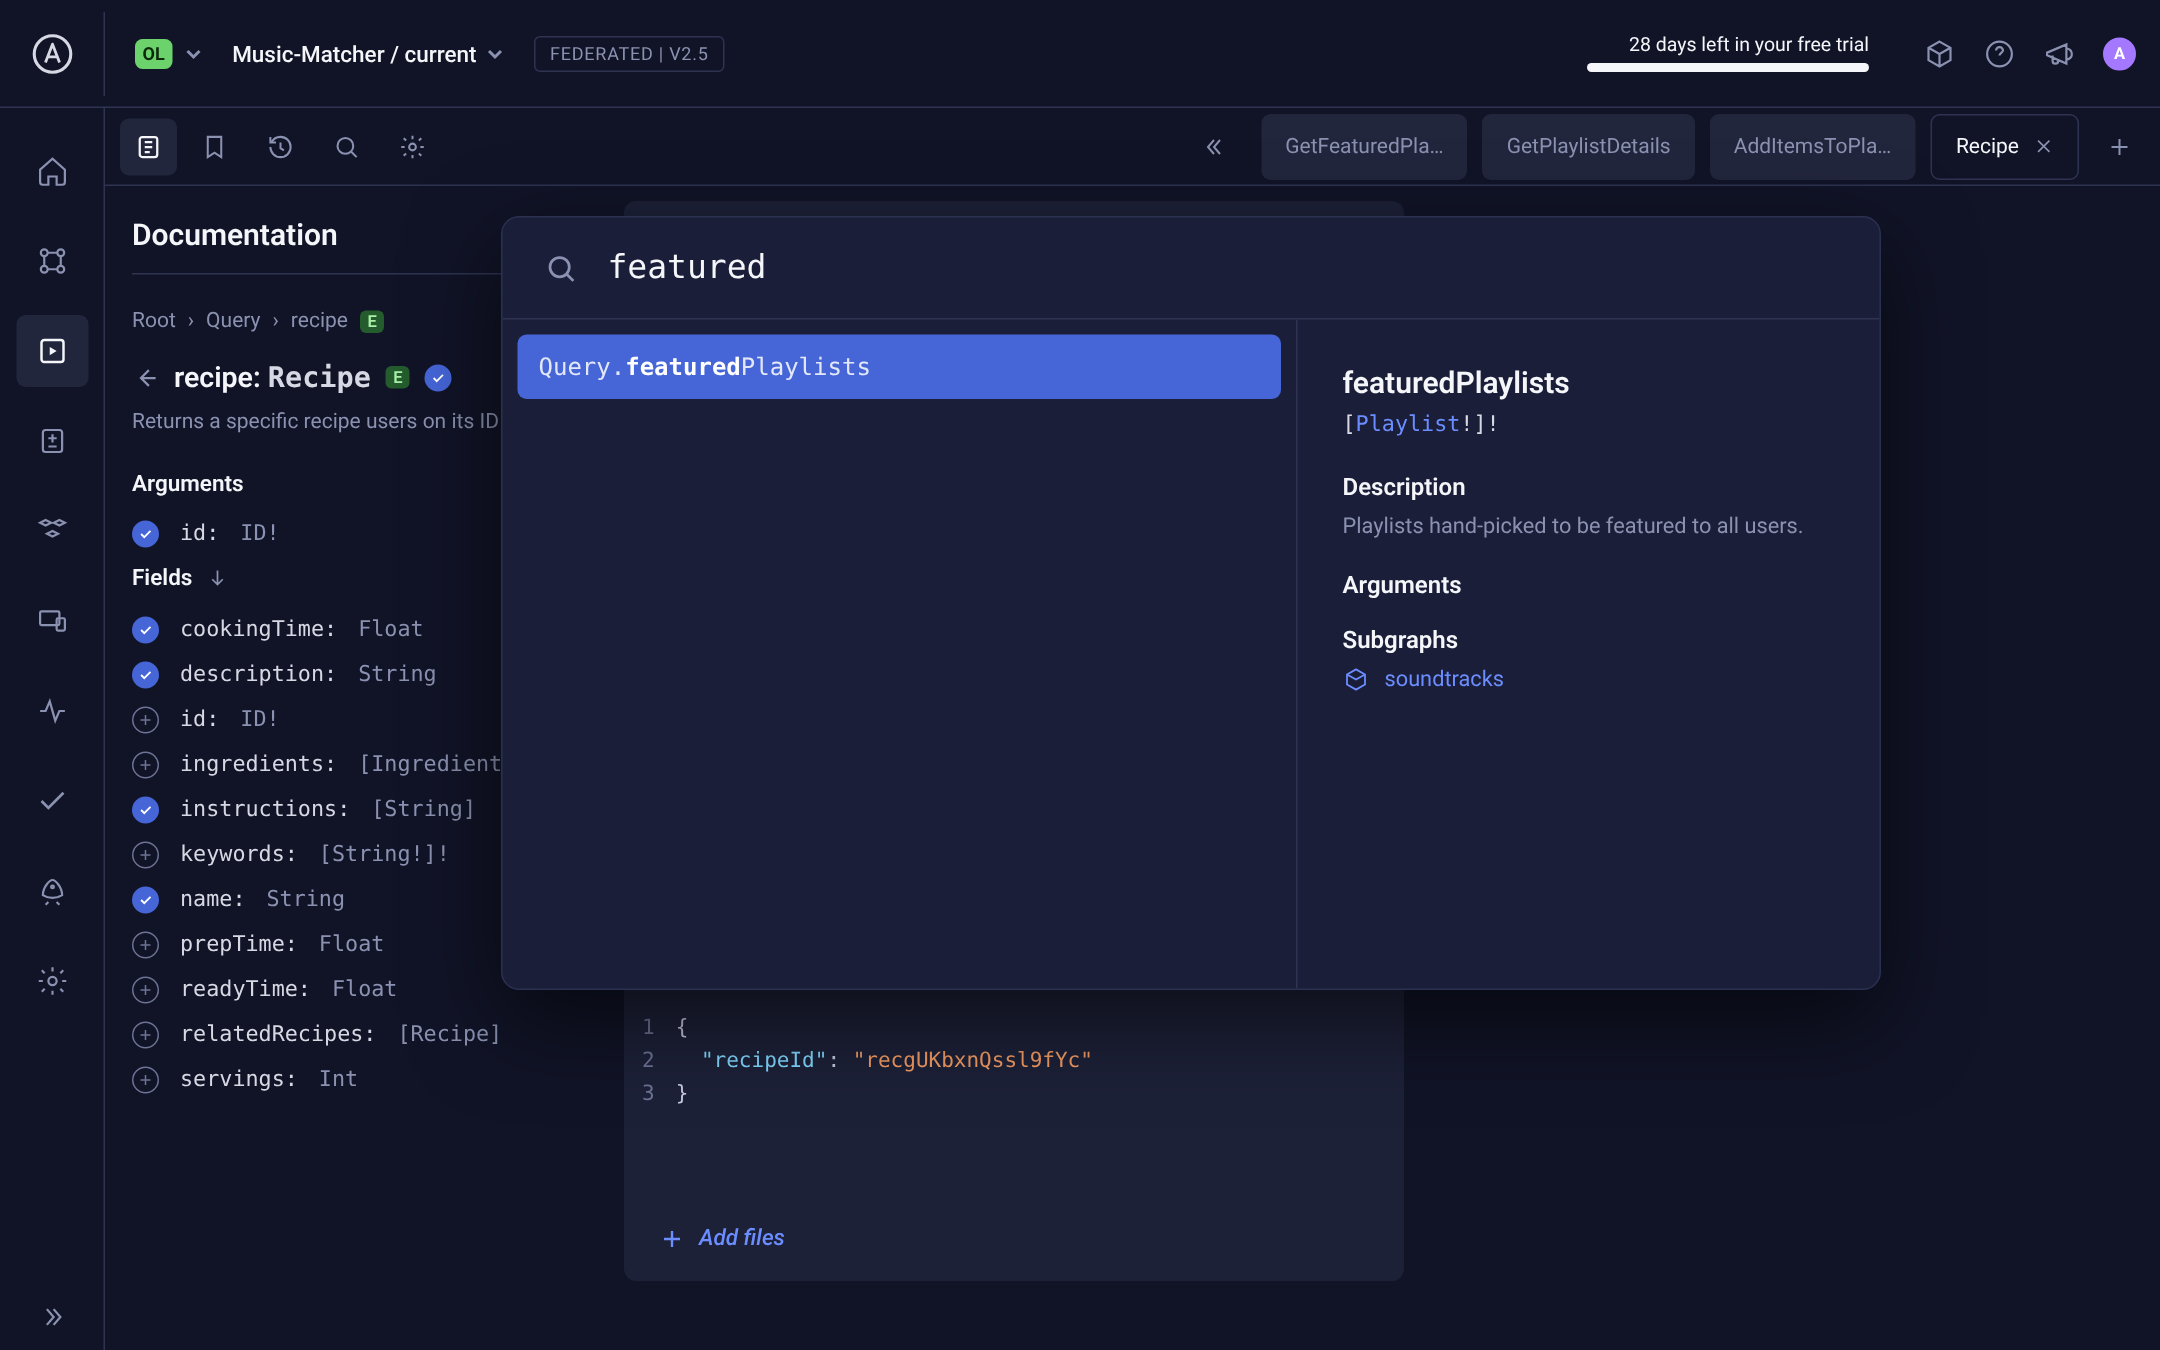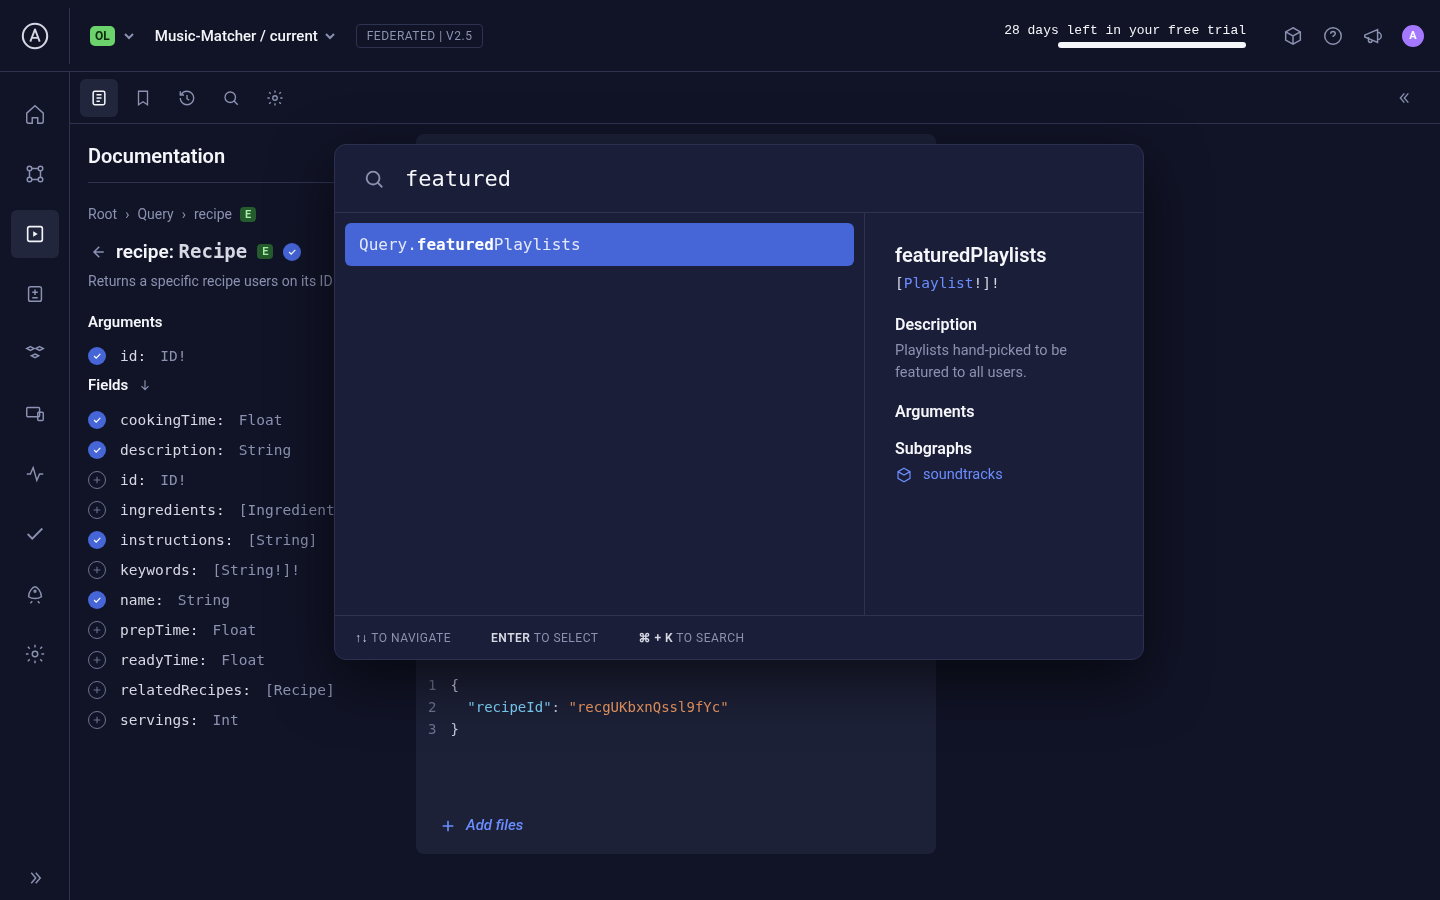--- a/index.html
+++ b/index.html
@@ -63,21 +63,21 @@
     color:var(--white);font-weight:500;
   }
   .graph-tag{
     border:1px solid var(--border);
     padding:4px 10px;border-radius:4px;
     font-size:12px;color:var(--text-dim);letter-spacing:.5px;
     margin-left:6px;
   }
   .top-spacer{flex:1;}
   .trial-wrap{display:flex;flex-direction:column;align-items:flex-end;gap:4px;}
-  .trial-text{font-size:13px;color:var(--white);font-family:Liberation Mono, monospace;}
+  .trial-text{font-size:13px;color:var(--white);}
   .trial-bar{width:188px;height:6px;background:#3a3f5e;border-radius:3px;overflow:hidden;}
   .trial-bar-fill{height:100%;background:var(--white);width:100%;}
   .top-icons{display:flex;align-items:center;gap:18px;margin-left:22px;}
   .top-icon{width:22px;height:22px;display:flex;align-items:center;justify-content:center;color:var(--text-dim);}
   .avatar{
     width:22px;height:22px;border-radius:50%;
     background:var(--violet);
     border:2px solid var(--violet);
     display:flex;align-items:center;justify-content:center;
     font-size:11px;color:#fff;font-weight:700;
@@ -208,21 +208,21 @@
   .add-files{
     position:absolute;left:24px;bottom:20px;
     display:flex;align-items:flex-end;gap:10px;
     color:var(--blue-light);font-weight:500;font-size:15px;font-style:italic;
   }
 
   
   .overlay{
     position:absolute;
     top:144px;left:334px;
-    width:810px;height:516px;
+    width:920px;height:516px;
     background:#1a1e38;
     border-radius:12px;
     box-shadow:0 20px 60px rgba(0,0,0,.6);
     display:flex;flex-direction:column;
     overflow:hidden;
     z-index:50;
     border:1px solid #2b3050;
   }
   .overlay-top{
     height:68px;display:flex;align-items:center;gap:18px;
@@ -426,20 +426,44 @@
             <circle cx="12" cy="12" r="3"></circle>
             <path d="M12 2v3M12 19v3M4.2 4.2l2.1 2.1M17.7 17.7l2.1 2.1M2 12h3M19 12h3M4.2 19.8l2.1-2.1M17.7 6.3l2.1-2.1"></path>
           </svg>
       </div>
       <div class="tool-btn collapse-left">
         <svg width="16" height="16" viewBox="0 0 24 24" fill="none" stroke="currentColor" stroke-width="2">
             <path d="M17 5l-6 7 6 7M11 5l-6 7 6 7"></path>
           </svg>
       </div>
 
+      <div class="tabs-row">
+        <div class="tab">
+            <span class="label">GetFeaturedPla…</span>
+          </div>
+        <div class="tab">
+            <span class="label">GetPlaylistDetails</span>
+          </div>
+        <div class="tab">
+            <span class="label">AddItemsToPla…</span>
+          </div>
+        <div class="tab active">
+          <span class="label">Recipe</span>
+          <span class="tab-close">
+            <svg width="13" height="13" viewBox="0 0 24 24" stroke="currentColor" stroke-width="2">
+                <path d="M5 5l14 14M19 5L5 19"></path>
+              </svg>
+          </span>
+        </div>
+        <div class="tab-add">
+          <svg width="16" height="16" viewBox="0 0 24 24" stroke="currentColor" stroke-width="2">
+              <path d="M12 4v16M4 12h16"></path>
+            </svg>
+        </div>
+      </div>
     </div>
 
     <div class="content-row">
 
       <div class="docs">
         <h1>Documentation</h1>
         <div class="crumbs">
           <span class="seg">Root</span>
             <span>›</span>
           <span class="seg">Query</span>
@@ -652,18 +676,13 @@
       <h3>Arguments</h3>
       <h3>Subgraphs</h3>
       <div class="subgraph-link">
         <svg width="18" height="18" viewBox="0 0 24 24" fill="none" stroke="currentColor" stroke-width="1.6">
             <path d="M12 3l8 4.5v9L12 21l-8-4.5v-9L12 3z M4 7.5l8 4.5 8-4.5"></path>
           </svg>
         <span>soundtracks</span>
       </div>
     </div>
   </div>
-  <div class="overlay-footer">
-    <span><span class="kbd">↑↓</span><span> TO NAVIGATE</span></span>
-    <span><span class="kbd">ENTER</span><span> TO SELECT</span></span>
-    <span><span class="kbd">⌘ + K</span><span> TO SEARCH</span></span>
-  </div>
 </div>
 
 </body></html>

